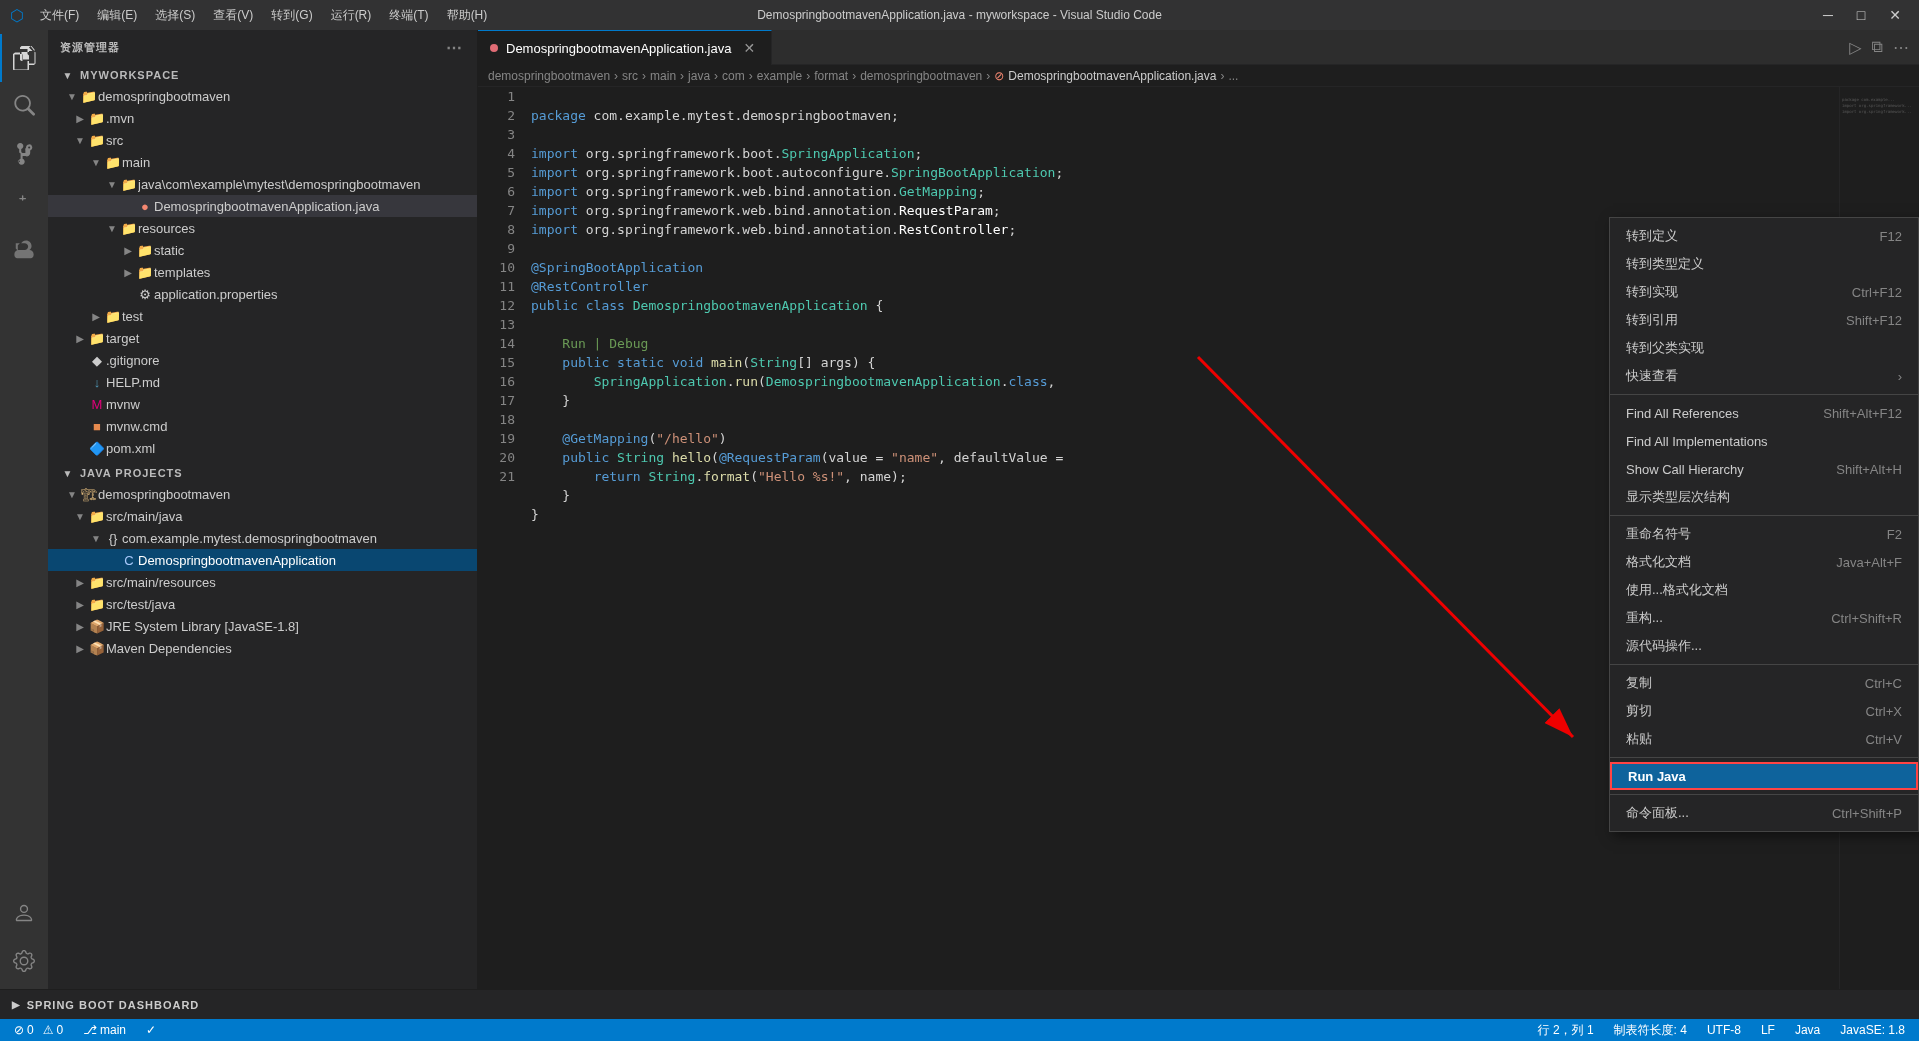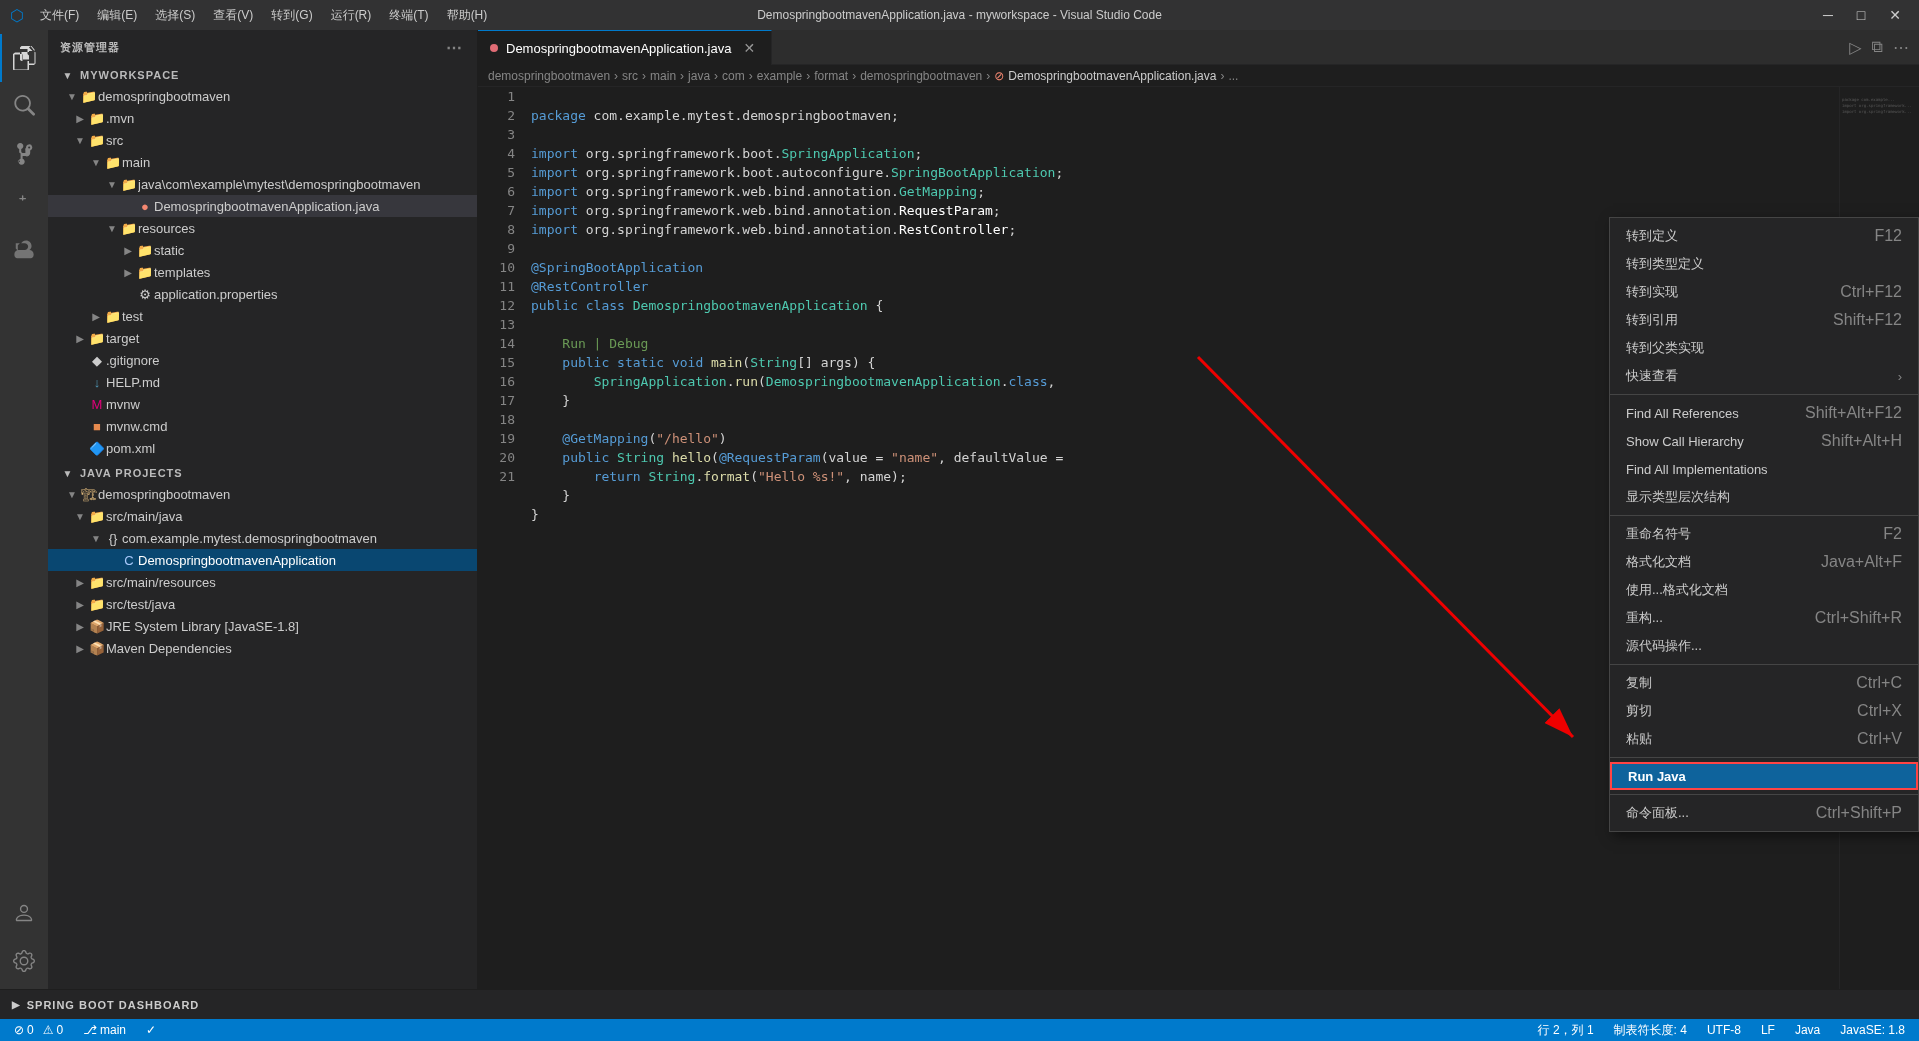--- a/index.html
+++ b/index.html
@@ -76,21 +76,21 @@
     .kw { color: #569cd6; }
     .cls { color: #4ec9b0; }
     .str { color: #ce9178; }
     .ann { color: #569cd6; }
     .fn { color: #dcdcaa; }
 
     
     .context-menu { position: absolute; right: 0; top: 0; width: 310px; background: #252526; border: 1px solid #454545; box-shadow: 4px 4px 12px rgba(0,0,0,0.5); z-index: 100; font-size: 13px; padding: 4px 0; }
     .ctx-item { display: flex; align-items: center; justify-content: space-between; padding: 4px 16px; cursor: pointer; height: 28px; color: #ccc; }
     .ctx-item.highlighted { background: #0e639c; color: #fff; font-weight: bold; }
-    .ctx-item .shortcut { color: #858585; font-size: 16px; margin-left: 20px; }
+    .ctx-item .shortcut { color: #858585; font-size: 13px; margin-left: 20px; }
     .ctx-item .arrow-right { color: #858585; }
     .ctx-separator { height: 1px; background: #454545; margin: 4px 0; }
 
     
     .arrow-overlay { position: absolute; top: 0; left: 0; width: 100%; height: 100%; pointer-events: none; z-index: 50; }
 
     
     .status-bar { height: 22px; background: #007acc; display: flex; align-items: center; padding: 0 8px; flex-shrink: 0; font-size: 12px; color: #fff; gap: 0; }
     .status-left { display: flex; align-items: center; gap: 8px; }
     .status-right { margin-left: auto; display: flex; align-items: center; gap: 8px; }
@@ -456,26 +456,26 @@
         <div class="ctx-item">
           <span>快速查看</span>
           <span class="arrow-right">›</span>
         </div>
         <div class="ctx-separator"></div>
         <div class="ctx-item">
           <span>Find All References</span>
           <span class="shortcut">Shift+Alt+F12</span>
         </div>
         <div class="ctx-item">
+          <span>Find All Implementations</span>
+          <span class="shortcut"></span>
+        </div>
+        <div class="ctx-item">
           <span>Show Call Hierarchy</span>
           <span class="shortcut">Shift+Alt+H</span>
-        </div>
-        <div class="ctx-item">
-          <span>Find All Implementations</span>
-          <span class="shortcut"></span>
         </div>
         <div class="ctx-item">
           <span>显示类型层次结构</span>
           <span class="shortcut"></span>
         </div>
         <div class="ctx-separator"></div>
         <div class="ctx-item">
           <span>重命名符号</span>
           <span class="shortcut">F2</span>
         </div>

